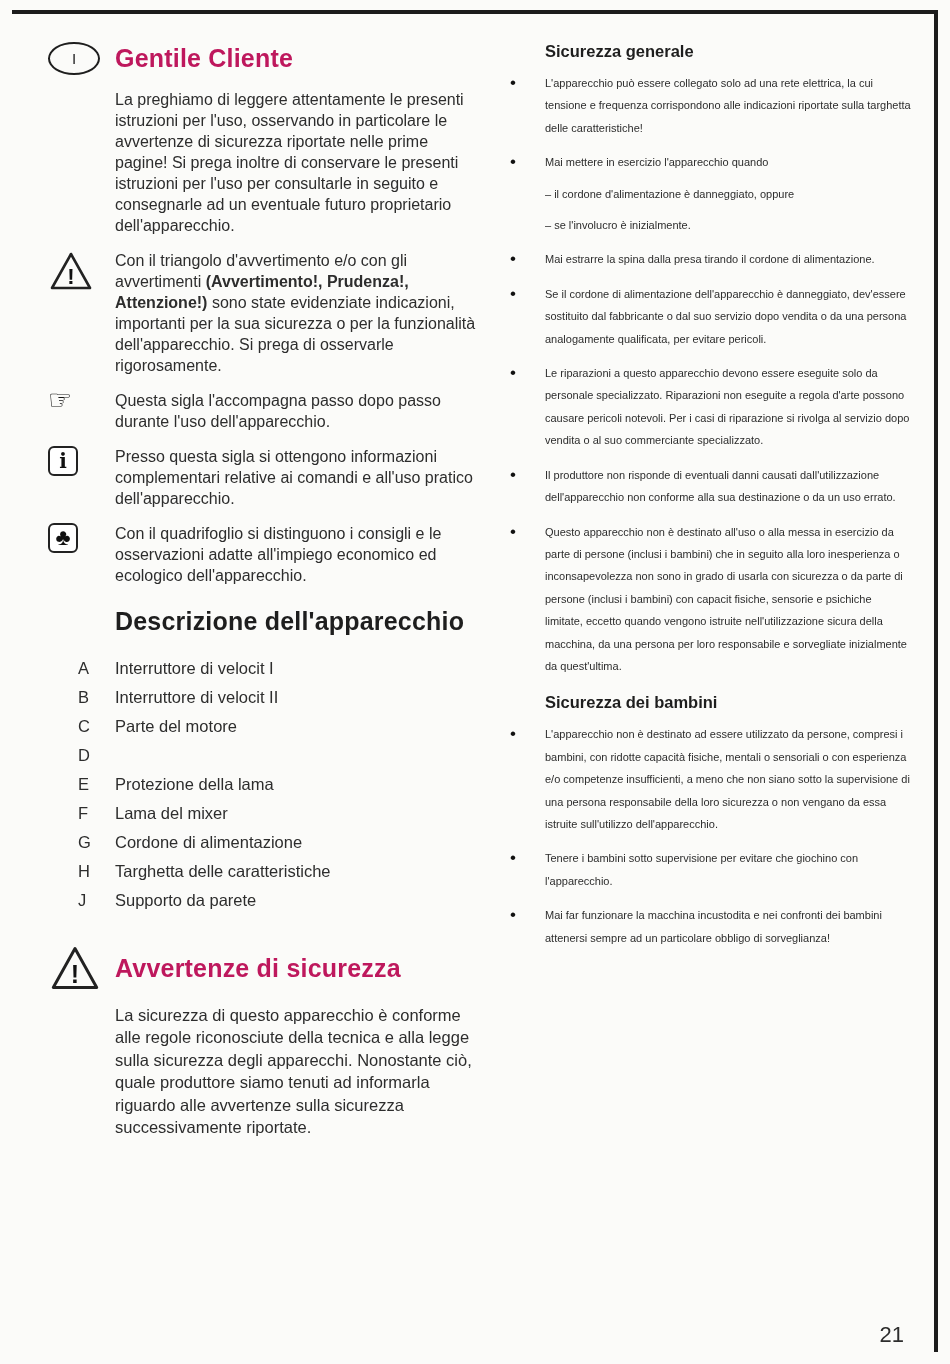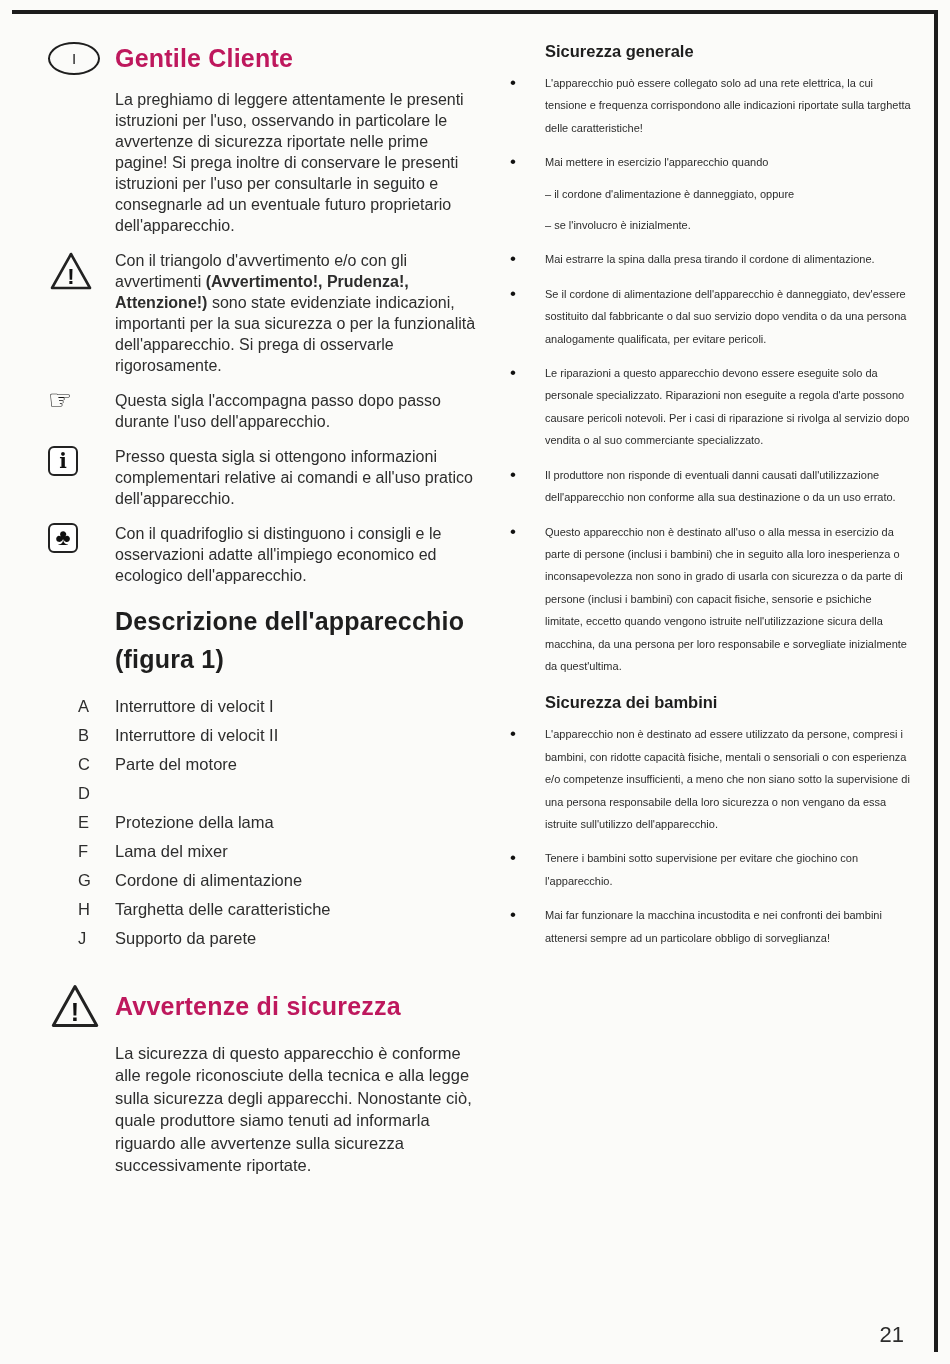--- a/index.html
+++ b/index.html
@@ -138,21 +138,20 @@
       <div class="gutter">
         <div class="boxed-icon">
           <span class="clover-glyph">♣</span>
         </div>
       </div>
       <p class="note-text" style="margin:0">Con il quadrifoglio si distinguono i consigli e le osservazioni adatte all'impiego economico ed ecologico dell'apparecchio.</p>
     </div>
 
     <h1 class="section-title">
         <span>Descrizione dell'apparecchio</span>
-        <span>(figura 1)</span>
       </h1>
 
     <ul class="device-list">
       <li class="device-row">
         <span class="device-letter">A</span>
         <span class="device-label">Interruttore di velocit I</span>
       </li>
       <li class="device-row">
         <span class="device-letter">B</span>
         <span class="device-label">Interruttore di velocit II</span>

